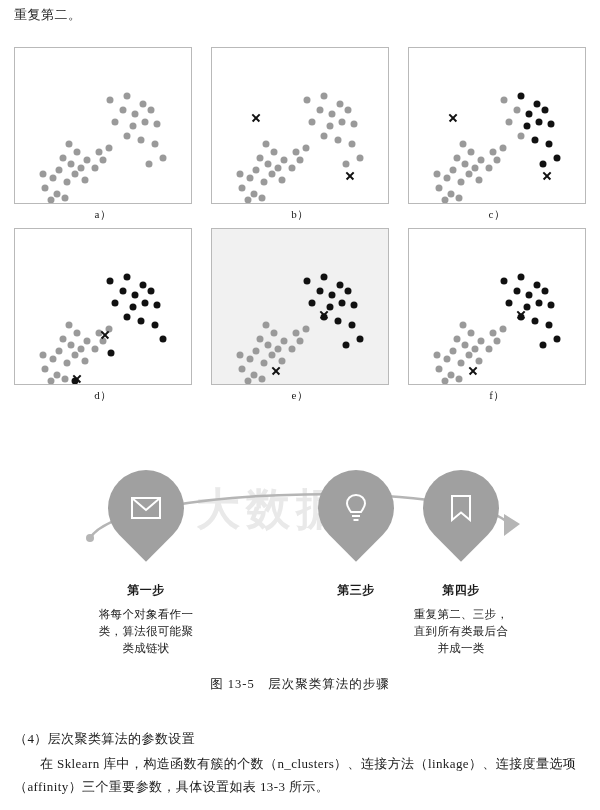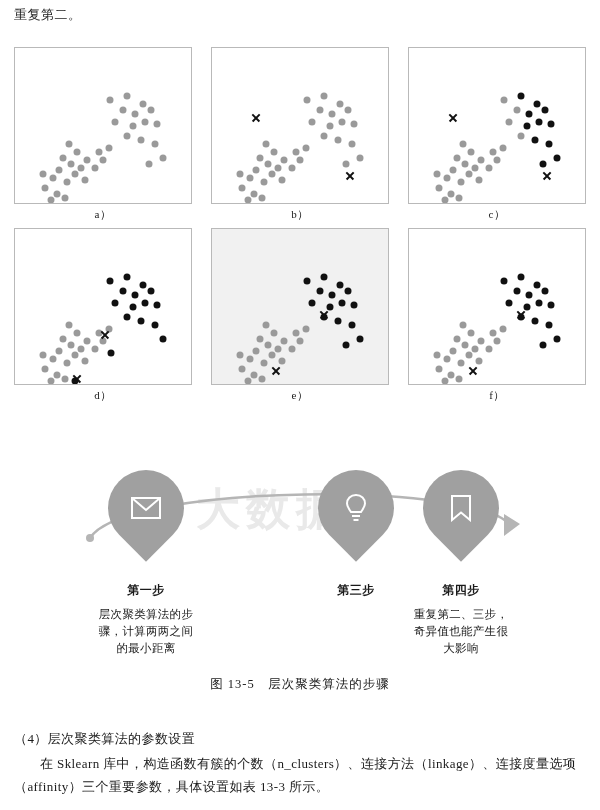--- a/index.html
+++ b/index.html
@@ -453,21 +453,21 @@
     <div class="pin-wrap" style="left:108px;">
       <div class="pin">
         <div class="glyph">
           <svg width="30" height="22" viewBox="0 0 30 22">
             <rect x="1" y="1" width="28" height="20" fill="none" stroke="#ffffff" stroke-width="2"></rect>
             <path d="M1,1 L15,13 L29,1" fill="none" stroke="#ffffff" stroke-width="2"></path>
           </svg>
         </div>
       </div>
       <div class="step-label" style="left:-22px;">第一步</div>
-      <div class="step-desc" style="left:-15px;">层次聚类算法的步骤，计算两两之间的最小距离</div>
+      <div class="step-desc" style="left:-15px;">将每个对象看作一类，算法很可能聚类成链状</div>
     </div>
 
 
     <div class="pin-wrap" style="left:318px;">
       <div class="pin">
         <div class="glyph">
           <svg width="24" height="30" viewBox="0 0 24 30">
             <path d="M12,2 C6.5,2 3,6 3,10.5 C3,14 5.5,16.5 7,19 L17,19 C18.5,16.5 21,14 21,10.5 C21,6 17.5,2 12,2 Z" fill="none" stroke="#ffffff" stroke-width="2"></path>
             <line x1="8" y1="23" x2="16" y2="23" stroke="#ffffff" stroke-width="2"></line>
             <line x1="9.5" y1="27" x2="14.5" y2="27" stroke="#ffffff" stroke-width="2"></line>
@@ -479,21 +479,21 @@
 
     <div class="pin-wrap" style="left:423px;">
       <div class="pin">
         <div class="glyph">
           <svg width="24" height="28" viewBox="0 0 24 28">
             <path d="M3,2 L21,2 L21,26 L12,18.5 L3,26 Z" fill="none" stroke="#ffffff" stroke-width="2"></path>
           </svg>
         </div>
       </div>
       <div class="step-label" style="left:-22px;">第四步</div>
-      <div class="step-desc" style="left:-15px;">重复第二、三步，奇异值也能产生很大影响</div>
+      <div class="step-desc" style="left:-15px;">重复第二、三步，直到所有类最后合并成一类</div>
     </div>
   </div>
 
   <div class="fig-title" id="fig3-title">图 13-5　层次聚类算法的步骤</div>
 
   <div class="para" id="p2">（4）层次聚类算法的参数设置</div>
   <div class="para" id="p3">在 Sklearn 库中，构造函数有簇的个数（n_clusters）、连接方法（linkage）、连接度量选项（affinity）三个重要参数，具体设置如表 13-3 所示。</div>
 
 </div>
 

